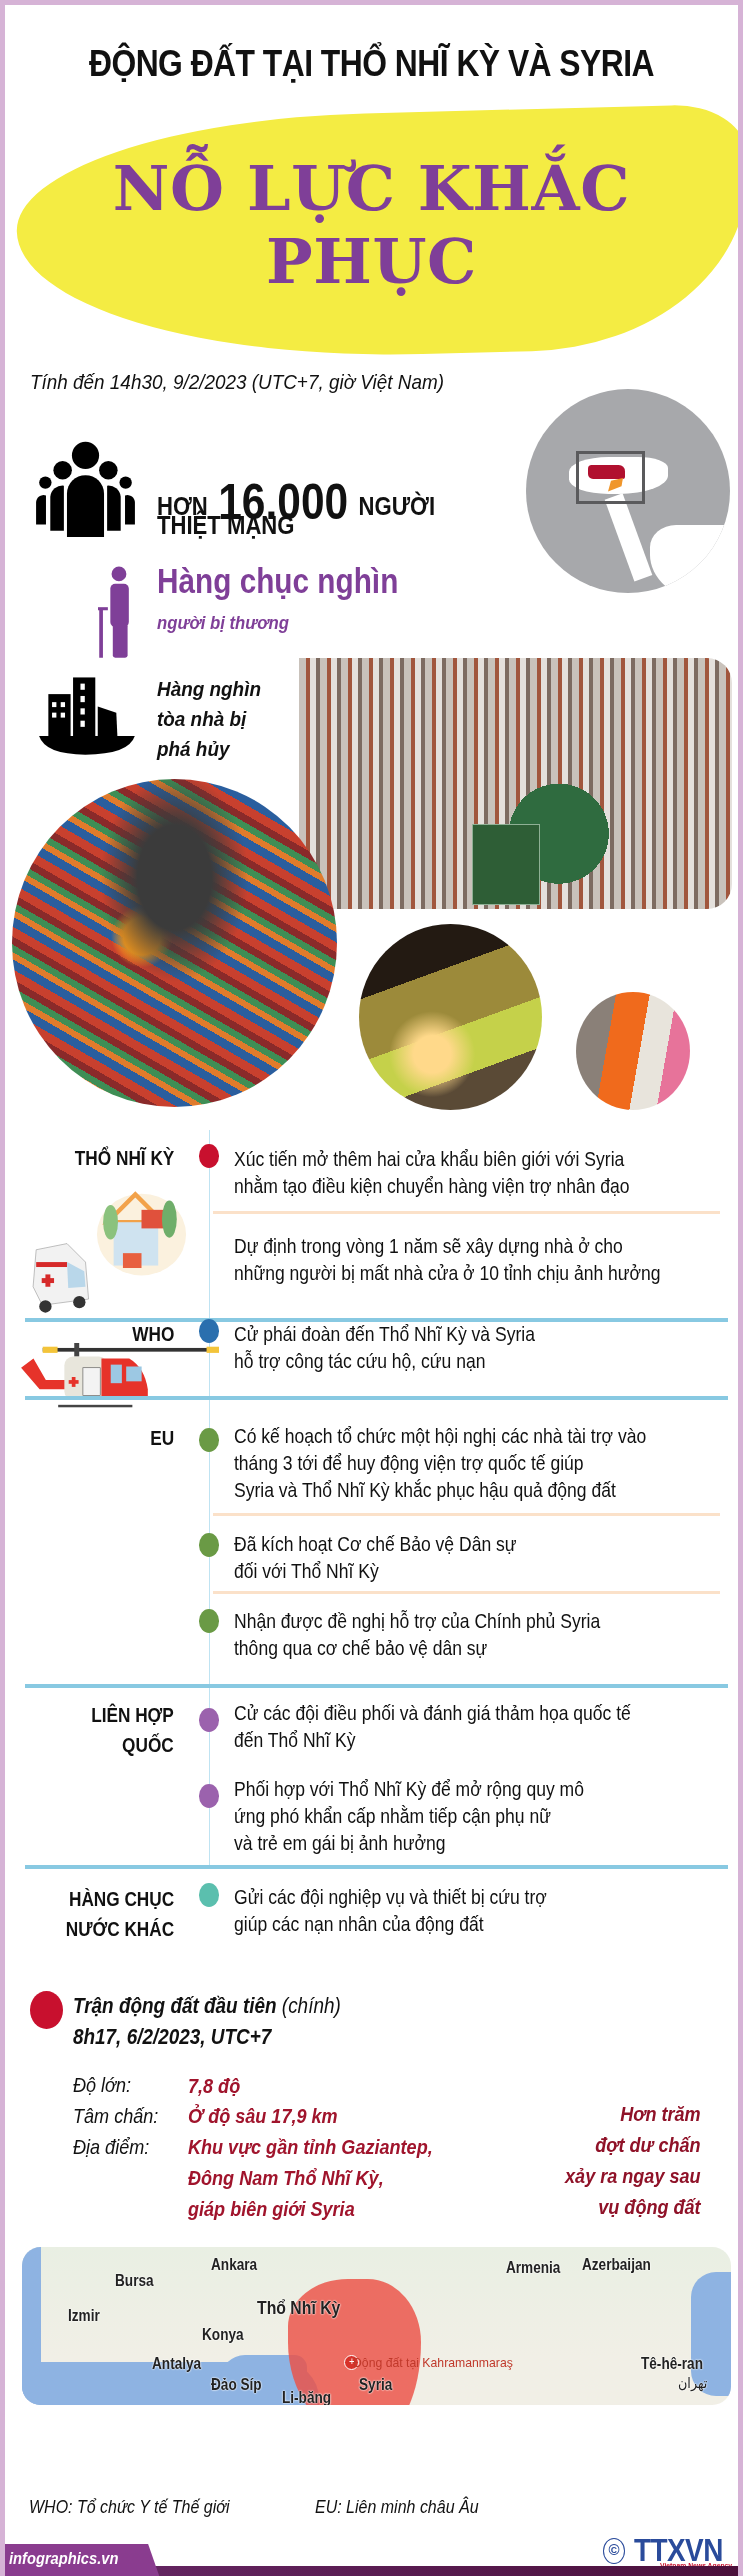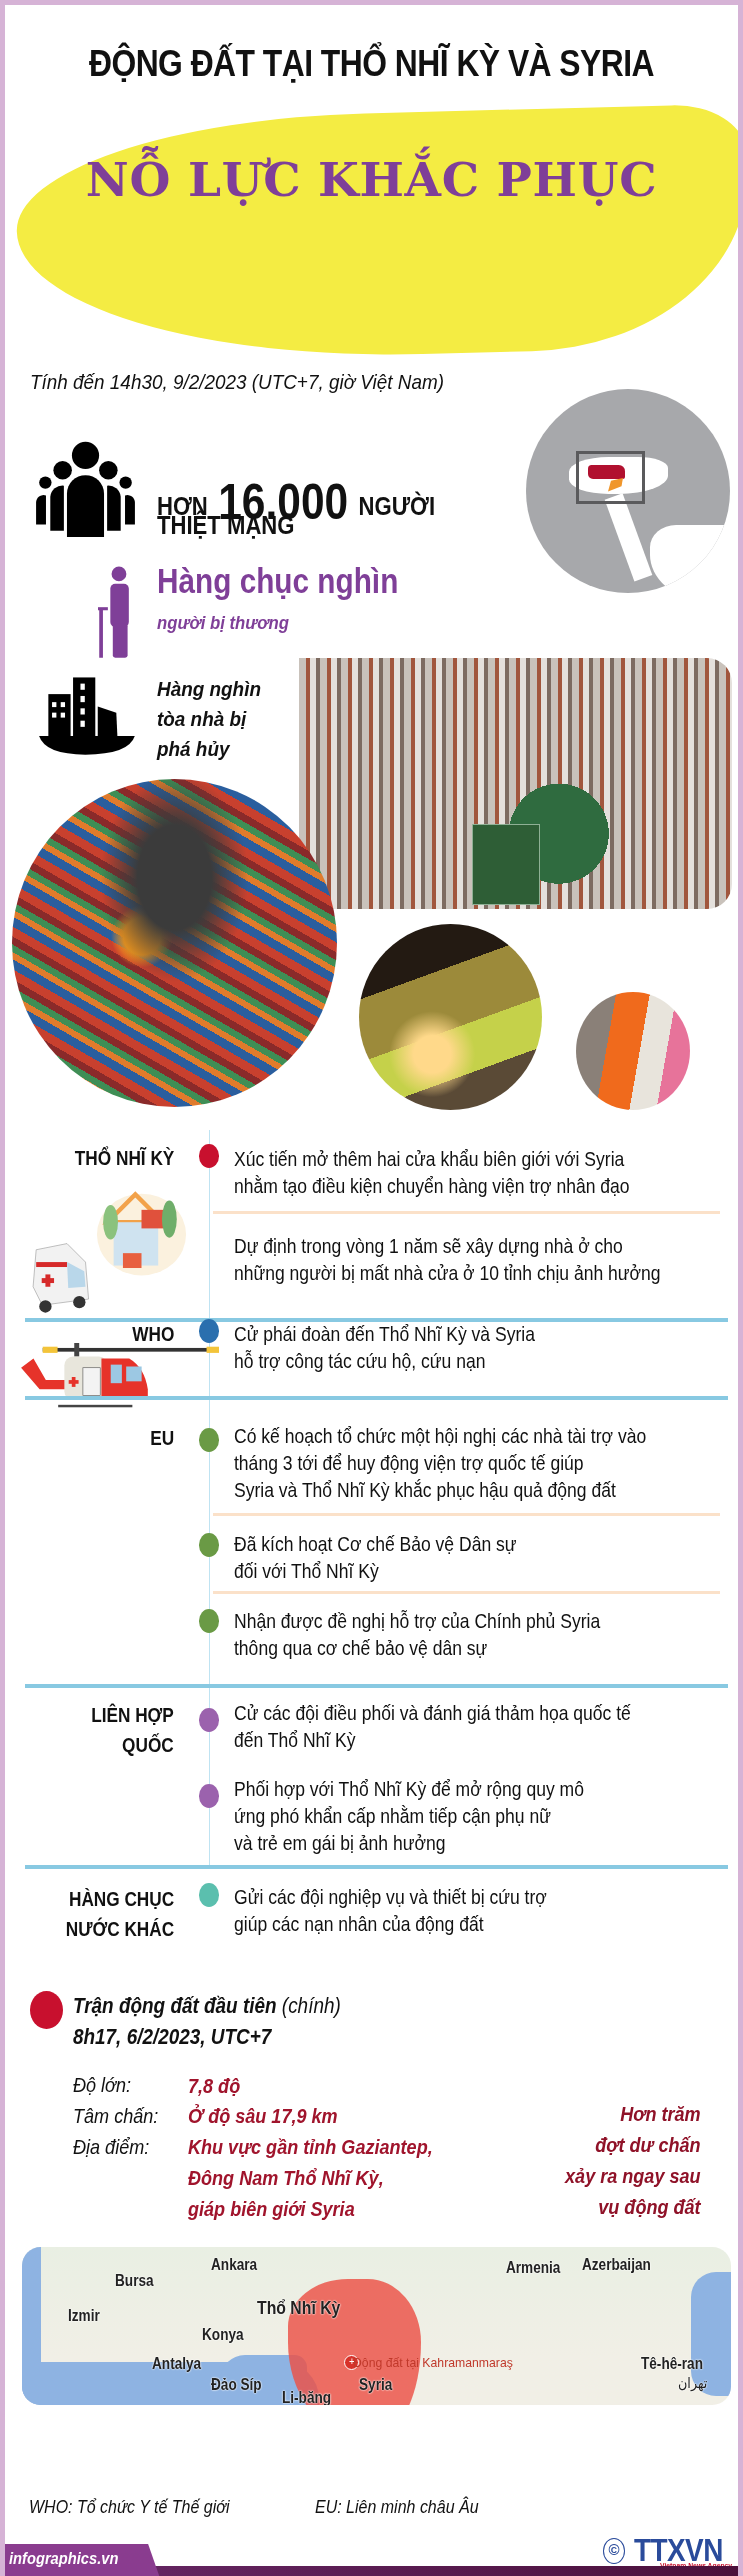--- a/index.html
+++ b/index.html
@@ -19,21 +19,21 @@
   }
   .blob {
     top: 108px; left: 12.4px; width: 731px; height: 242px;
     background: #f4ec43;
     border-radius: 48% 10% 30% 55% / 45% 20% 70% 55%;
     transform: rotate(-1.5deg);
   }
   .headline {
     left: 0; width: 100%; text-align: center;
     font-family: "DejaVu Serif", serif; font-weight: bold; color: #7f3f98;
-    font-size: 47px; letter-spacing: 0.6px;
+    font-size: 62px; letter-spacing: 0.6px;
   }
   .hl1 { top: 147px; }
   .hl2 { top: 223px; }
 
   
   .asof { top: 365px; left: 25px; font-style: italic; font-size: 21px; color:#111; transform: scaleX(0.9); transform-origin:left; }
   .globe { top: 384px; left: 521px; width: 204px; height: 204px; border-radius: 50%; background: #a7a8ab; overflow:hidden; }
   .globe .land-w { position:absolute; background:#fff; }
   .globe .frame { position:absolute; left: 50px; top: 62px; width: 69px; height: 53px; border: 3.7px solid #5a5a5c; background: transparent; }
   .globe .turkey { position:absolute; left: 62px; top: 76px; width: 37px; height: 13.6px; background:#b1102f; border-radius: 3.7px 6.2px 2.5px 5px; }

